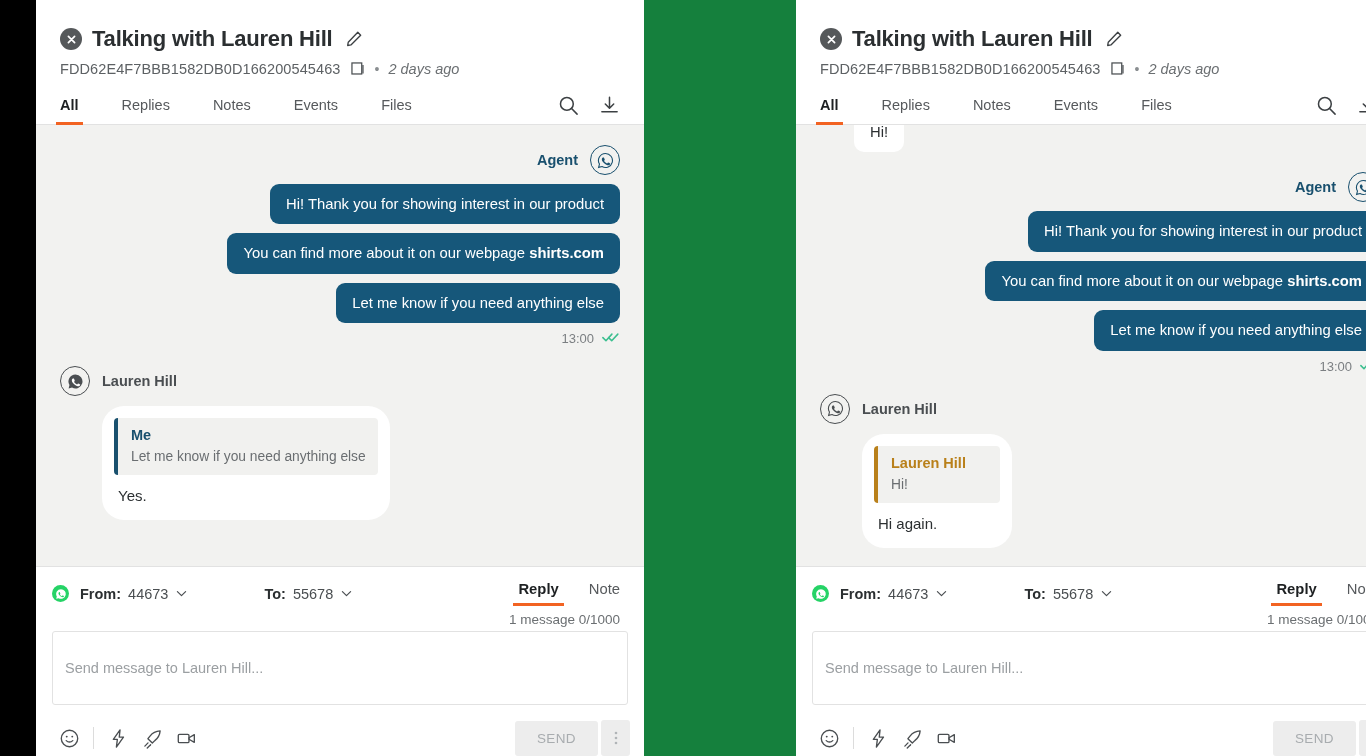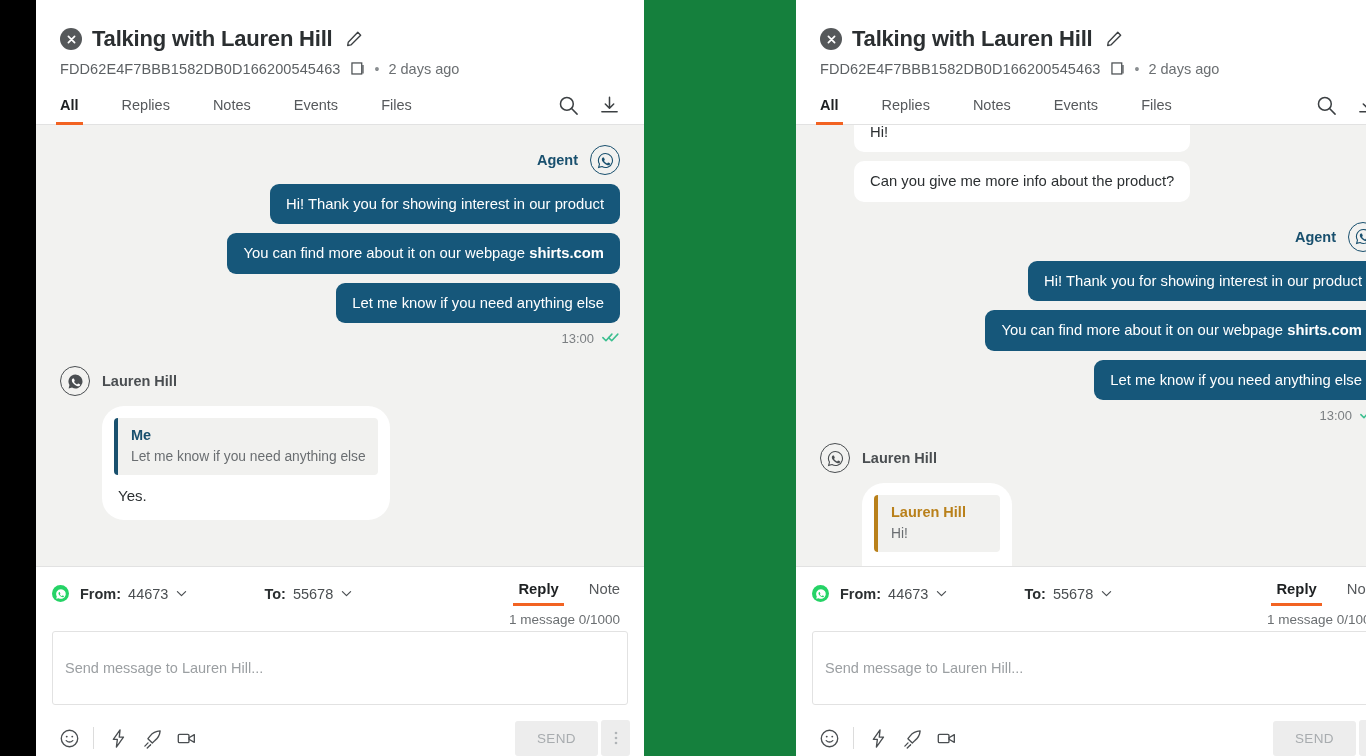--- a/index.html
+++ b/index.html
@@ -34,21 +34,21 @@
   }
   .edit-ic { margin-left: 3px; display:flex; align-items:center; cursor:pointer; }
 
   .hdr-row2 {
     display:flex; align-items:center; gap:9px; padding: 9px 24px 0 24px;
     font-size: 14.5px; color:#6b6f72;
   }
   .hdr-id { letter-spacing: 0.1px; color:#5d6164; }
   .copy-ic { display:flex; align-items:center; cursor:pointer; }
   .dot-sep { color:#8a8e91; font-size: 14px; }
-  .hdr-time { color:#6b6f72; }
+  .hdr-time { color:#6b6f72;font-style:italic; }
 
   
   .tabs {
     margin-top: 14px; display:flex; align-items:flex-end;
     border-bottom: 1px solid #e2e2e2; padding: 0 24px; position:relative;
     flex: 0 0 auto;
   }
   .tab {
     font-size: 14.5px; color:#56595c; padding: 6px 0 11px 0; margin-right: 43px;
     cursor:pointer; position:relative; white-space:nowrap;
@@ -389,21 +389,20 @@
         </div>
       </div>
     </div>
 
     <div class="thread">
       <div class="thread-inner" style="margin-top:-22px;">
 
         <div class="grp in-wrap" style="margin-top:0;">
           <div class="in-body" style="margin-left:34px;">
             <div class="in-bubble">Hi!</div>
-            <div class="in-bubble">Can you give me more info about the product?</div>
           </div>
         </div>
 
         <div class="grp out">
           <div class="who-row">
             <span class="who-name">Agent</span>
             <span class="av">
               <svg width="17" height="17" viewBox="0 0 20 20">
                   <path d="M10 1.8 A8.2 8.2 0 0 0 2.9 14.2 L1.9 18.1 L5.9 17.1 A8.2 8.2 0 1 0 10 1.8 Z" fill="none" stroke="#19506e" stroke-width="1.3"></path>
                   <path d="M7.3 6.4 c-.3 0-.6.1-.8.4 -.3.3-.8.9-.8 2 0 1.2.9 2.4 1 2.5 .1.2 1.7 2.7 4.2 3.7 2 .8 2.4.6 2.9.6 .4 0 1.4-.6 1.6-1.1 .2-.6.2-1 .1-1.1 -.1-.1-.3-.2-.5-.3 -.3-.1-1.4-.7-1.6-.8 -.2-.1-.4-.1-.5.1 -.2.2-.6.8-.7.9 -.1.2-.3.2-.5.1 -.3-.1-1.1-.4-2-1.2 -.7-.6-1.2-1.4-1.3-1.6 -.1-.3 0-.4.1-.5 .1-.1.3-.3.4-.5 .1-.1.2-.3.2-.4 .1-.2 0-.3 0-.5 -.1-.1-.5-1.2-.7-1.7 -.2-.4-.4-.4-.5-.4 z" fill="#19506e"></path>

